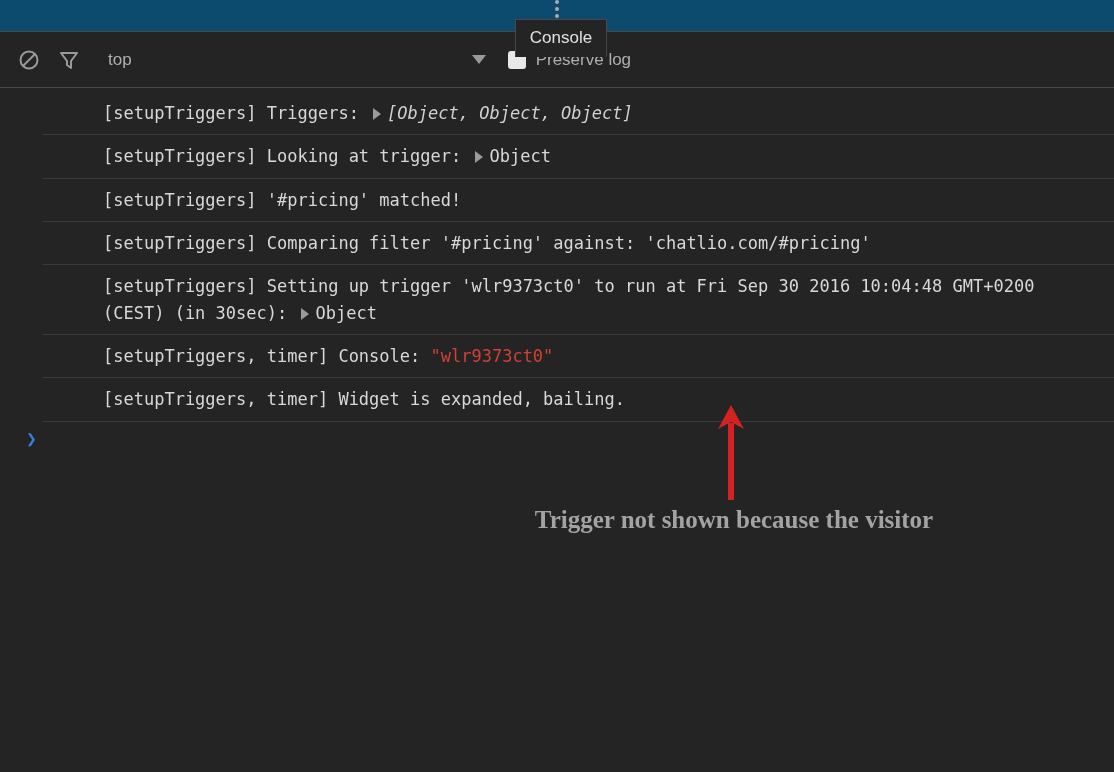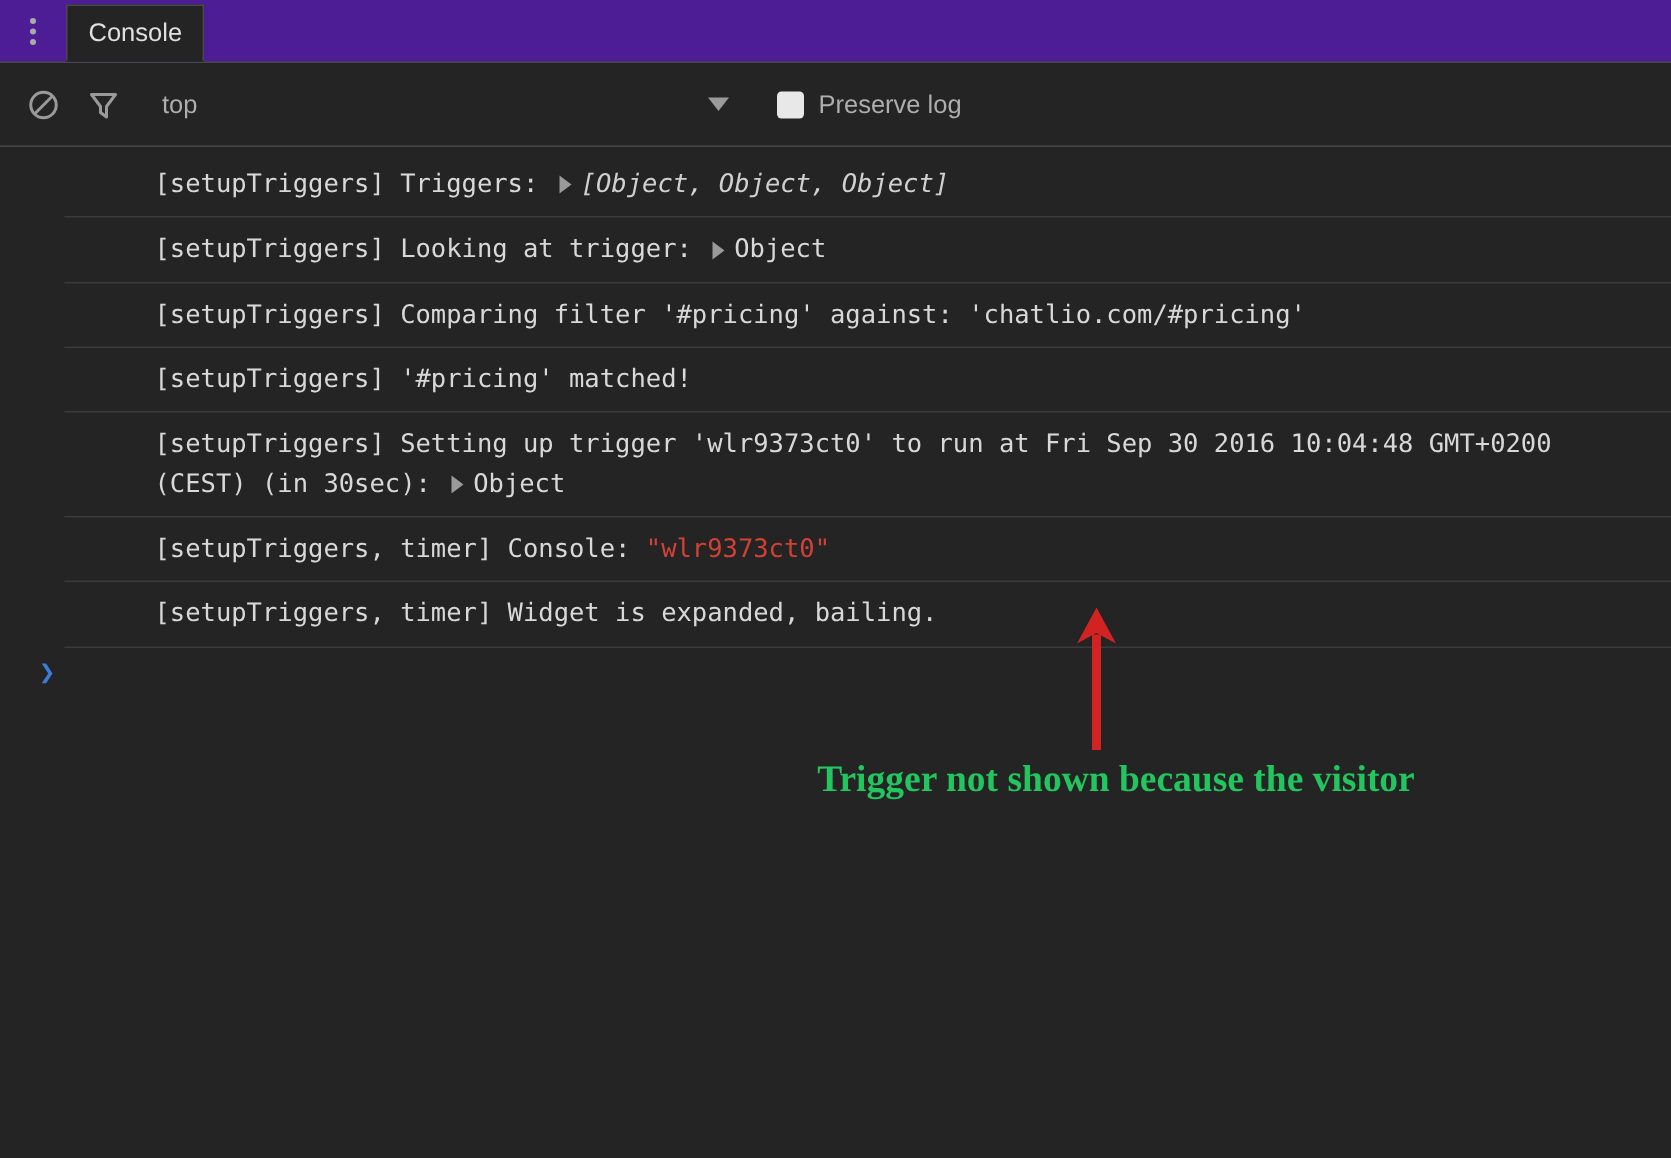--- a/index.html
+++ b/index.html
@@ -7,24 +7,25 @@
       width: 1114px;
       height: 772px;
       background: #242424;
       font-family: Menlo, Monaco, Consolas, monospace;
       color: #d4d4d4;
       overflow: hidden;
     }
     .tabs {
       display: flex;
       align-items: center;
-      height: 42px;
-      background: #4c1d95;
+      height: 32px;
+      background: #0c4a6e;
       border-bottom: 1px solid #484848;
       padding-left: 8px;
+      flex-direction: column;
     }
     .kebab {
       width: 28px;
       height: 28px;
       display: flex;
       align-items: center;
       justify-content: center;
       margin-right: 8px;
       cursor: pointer;
     }
@@ -79,21 +80,21 @@
       width: 0;
       height: 0;
       border-left: 7px solid transparent;
       border-right: 7px solid transparent;
       border-top: 9px solid #9a9a9a;
     }
     .preserve {
       display: flex;
       align-items: center;
       gap: 10px;
-      margin-left: 14px;
+      margin-left: 4px;
     }
     .checkbox {
       width: 18px;
       height: 18px;
       background: #e8e8e8;
       border-radius: 3px;
       cursor: pointer;
     }
     .log {
       padding: 4px 0 0 0;
@@ -121,27 +122,27 @@
     .obj-italic { font-style: italic; color: #d0d0d0; }
     .red-str { color: #d24036; }
     .prompt {
       padding: 6px 16px 6px 26px;
       font-size: 18px;
       color: #3e7bd6;
       font-weight: bold;
     }
     .annotation {
       position: absolute;
-      left: 474px;
+      left: 464px;
       top: 502px;
       width: 540px;
       font-family: Georgia, "Times New Roman", serif;
       font-size: 25px;
       font-weight: bold;
-      color: #22c55e;
+      color: #a3a3a3;
       text-align: center;
       line-height: 1.4;
     }
     .arrow-wrap {
       position: absolute;
       left: 696px;
       top: 405px;
     }
   </style>
 </head>
@@ -176,22 +177,22 @@
   </div>
   <div class="preserve">
     <div class="checkbox"></div>
     <span>Preserve log</span>
   </div>
 </div>
 
 <div class="log">
   <div class="log-row"><span>[setupTriggers] Triggers: </span><span class="expand-tri"></span><span class="obj-italic">[Object, Object, Object]</span></div>
   <div class="log-row"><span>[setupTriggers] Looking at trigger: </span><span class="expand-tri"></span><span>Object</span></div>
+  <div class="log-row"><span>[setupTriggers] '#pricing' matched!</span></div>
   <div class="log-row"><span>[setupTriggers] Comparing filter '#pricing' against: 'chatlio.com/#pricing'</span></div>
-  <div class="log-row"><span>[setupTriggers] '#pricing' matched!</span></div>
   <div class="log-row"><span>[setupTriggers] Setting up trigger 'wlr9373ct0' to run at Fri Sep 30 2016 10:04:48 GMT+0200 (CEST) (in 30sec): </span><span class="expand-tri"></span><span>Object</span></div>
   <div class="log-row"><span>[setupTriggers, timer] Console: </span><span class="red-str">"wlr9373ct0"</span></div>
   <div class="log-row"><span>[setupTriggers, timer] Widget is expanded, bailing.</span></div>
 </div>
 
 <div class="prompt">❯</div>
 
 <div class="arrow-wrap">
   <svg width="70" height="100" viewBox="0 0 70 100">
     <path d="M35 95 Q35 50 35 18" stroke="#d22222" stroke-width="6" fill="none"></path>

